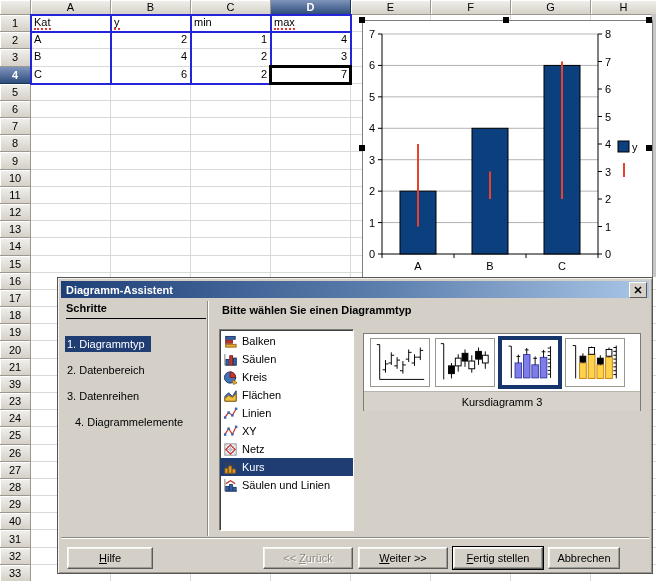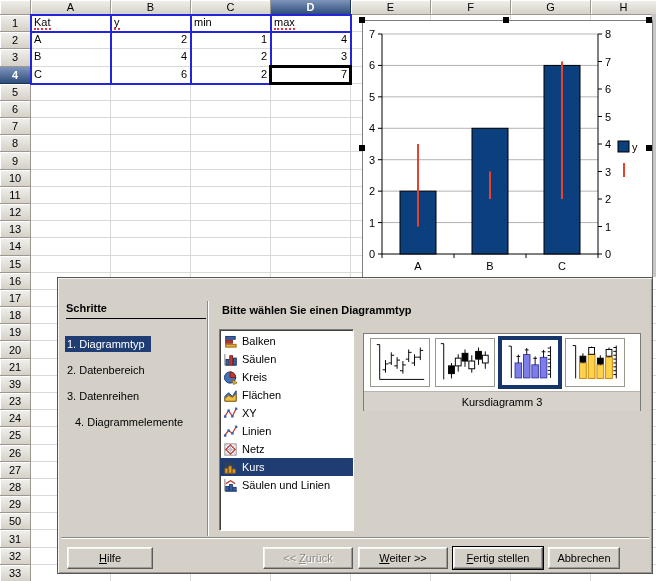--- a/index.html
+++ b/index.html
@@ -95,21 +95,21 @@
       <div class="hd abs" style="left: 0px; top: 341.455px; width: 31px; height: 17.1818px;">20</div>
       <div class="hd abs" style="left: 0px; top: 358.636px; width: 31px; height: 17.1818px;">21</div>
       <div class="hd abs" style="left: 0px; top: 375.818px; width: 31px; height: 17.1818px;">39</div>
       <div class="hd abs" style="left: 0px; top: 393px; width: 31px; height: 17.1818px;">23</div>
       <div class="hd abs" style="left: 0px; top: 410.182px; width: 31px; height: 17.1818px;">24</div>
       <div class="hd abs" style="left: 0px; top: 427.364px; width: 31px; height: 17.1818px;">25</div>
       <div class="hd abs" style="left: 0px; top: 444.545px; width: 31px; height: 17.1818px;">26</div>
       <div class="hd abs" style="left: 0px; top: 461.727px; width: 31px; height: 17.1818px;">27</div>
       <div class="hd abs" style="left: 0px; top: 478.909px; width: 31px; height: 17.1818px;">28</div>
       <div class="hd abs" style="left: 0px; top: 496.091px; width: 31px; height: 17.1818px;">29</div>
-      <div class="hd abs" style="left: 0px; top: 513.273px; width: 31px; height: 17.1818px;">50</div>
+      <div class="hd abs" style="left: 0px; top: 513.273px; width: 31px; height: 17.1818px;">40</div>
       <div class="hd abs" style="left: 0px; top: 530.455px; width: 31px; height: 17.1818px;">31</div>
       <div class="hd abs" style="left: 0px; top: 547.636px; width: 31px; height: 17.1818px;">32</div>
       <div class="hd abs" style="left: 0px; top: 564.818px; width: 31px; height: 17.1818px;">33</div>
       <div class="gcell abs" style="left: 31px; top: 15px; width: 80px; height: 17.1818px;"></div>
       <div class="gcell abs" style="left: 111px; top: 15px; width: 80px; height: 17.1818px;"></div>
       <div class="gcell abs" style="left: 191px; top: 15px; width: 80px; height: 17.1818px;"></div>
       <div class="gcell abs" style="left: 271px; top: 15px; width: 80px; height: 17.1818px;"></div>
       <div class="gcell abs" style="left: 351px; top: 15px; width: 80px; height: 17.1818px;"></div>
       <div class="gcell abs" style="left: 431px; top: 15px; width: 80px; height: 17.1818px;"></div>
       <div class="gcell abs" style="left: 511px; top: 15px; width: 80px; height: 17.1818px;"></div>
@@ -464,20 +464,28 @@
   </div>
   <div id="handles">
       <div class="handle abs" style="left: 359px; top: 17px;"></div>
       <div class="handle abs" style="left: 503px; top: 17px;"></div>
       <div class="handle abs" style="left: 646px; top: 17px;"></div>
       <div class="handle abs" style="left: 359px; top: 145px;"></div>
       <div class="handle abs" style="left: 646px; top: 145px;"></div>
     </div>
 
   <div class="dialog">
+    <div class="titlebar">
+      <span class="ttext">Diagramm-Assistent</span>
+      <div class="closebtn">
+        <svg width="8" height="8" viewBox="0 0 8 8">
+            <path d="M1 1 L7 7 M7 1 L1 7" stroke="#000" stroke-width="1.6"></path>
+          </svg>
+      </div>
+    </div>
     <div class="stepshead">Schritte</div>
     <div id="steps">
         <div class="stepitem sel abs" style="top: 58px; left: 7px;">1. Diagrammtyp</div>
         <div class="stepitem abs" style="top: 84px; left: 7px; text-align: right;">2. Datenbereich</div>
         <div class="stepitem abs" style="top: 110px; left: 7px;">3. Datenreihen</div>
         <div class="stepitem abs" style="top: 136px; left: 7px; margin-left: 8px;">4. Diagrammelemente</div>
       </div>
     <div class="vsep" style="left:149px;top:23px;height:235px;"></div>
     <div class="panehead">Bitte wählen Sie einen Diagrammtyp</div>
     <div class="listbox" id="typelist">
@@ -518,44 +526,44 @@
             <svg viewBox="0 0 16 16">
               <path d="M2 14V9l4-4 4 4 4-6v11z" fill="#4472b8" stroke="#1c3866"></path>
               <path d="M2 14v-3l4-3 4 2 4-4v8z" fill="#f0c040" stroke="#9a6a10"></path>
             </svg>
           </span>
           <span>Flächen</span>
         </div>
         <div class="litem">
           <span style="display: inline-flex; width: 15px; height: 15px;">
             <svg viewBox="0 0 16 16">
+              <path d="M2 12 6 7l4 3 4-7" fill="none" stroke="#c63831" stroke-width="1.3"></path>
+              <g fill="#3a62ad">
+                <rect x="1" y="11" width="2.6" height="2.6"></rect>
+                <rect x="4.7" y="5.7" width="2.6" height="2.6"></rect>
+                <rect x="8.7" y="8.7" width="2.6" height="2.6"></rect>
+                <rect x="12.7" y="1.7" width="2.6" height="2.6"></rect>
+              </g>
+            </svg>
+          </span>
+          <span>Linien</span>
+        </div>
+        <div class="litem">
+          <span style="display: inline-flex; width: 15px; height: 15px;">
+            <svg viewBox="0 0 16 16">
               <path d="M2 11 6 5l4 6 4-8" fill="none" stroke="#c63831" stroke-width="1.3"></path>
               <g fill="#3a62ad">
                 <rect x="1" y="10" width="2.6" height="2.6"></rect>
                 <rect x="4.7" y="3.7" width="2.6" height="2.6"></rect>
                 <rect x="8.7" y="9.7" width="2.6" height="2.6"></rect>
                 <rect x="12.7" y="1.7" width="2.6" height="2.6"></rect>
               </g>
             </svg>
           </span>
           <span>XY</span>
-        </div>
-        <div class="litem">
-          <span style="display: inline-flex; width: 15px; height: 15px;">
-            <svg viewBox="0 0 16 16">
-              <path d="M2 12 6 7l4 3 4-7" fill="none" stroke="#c63831" stroke-width="1.3"></path>
-              <g fill="#3a62ad">
-                <rect x="1" y="11" width="2.6" height="2.6"></rect>
-                <rect x="4.7" y="5.7" width="2.6" height="2.6"></rect>
-                <rect x="8.7" y="8.7" width="2.6" height="2.6"></rect>
-                <rect x="12.7" y="1.7" width="2.6" height="2.6"></rect>
-              </g>
-            </svg>
-          </span>
-          <span>Linien</span>
         </div>
         <div class="litem">
           <span style="display: inline-flex; width: 15px; height: 15px;">
             <svg viewBox="0 0 16 16">
               <rect x="2" y="2" width="12" height="12" fill="#fff" stroke="#8a8a8a"></rect>
               <path d="M2 2l12 12M14 2L2 14M8 2v12M2 8h12" stroke="#b0b0c8" stroke-width="0.8"></path>
               <path d="M8 3 13 8 8 13 3 8Z" fill="none" stroke="#c63831" stroke-width="1.3"></path>
             </svg>
           </span>
           <span>Netz</span>

